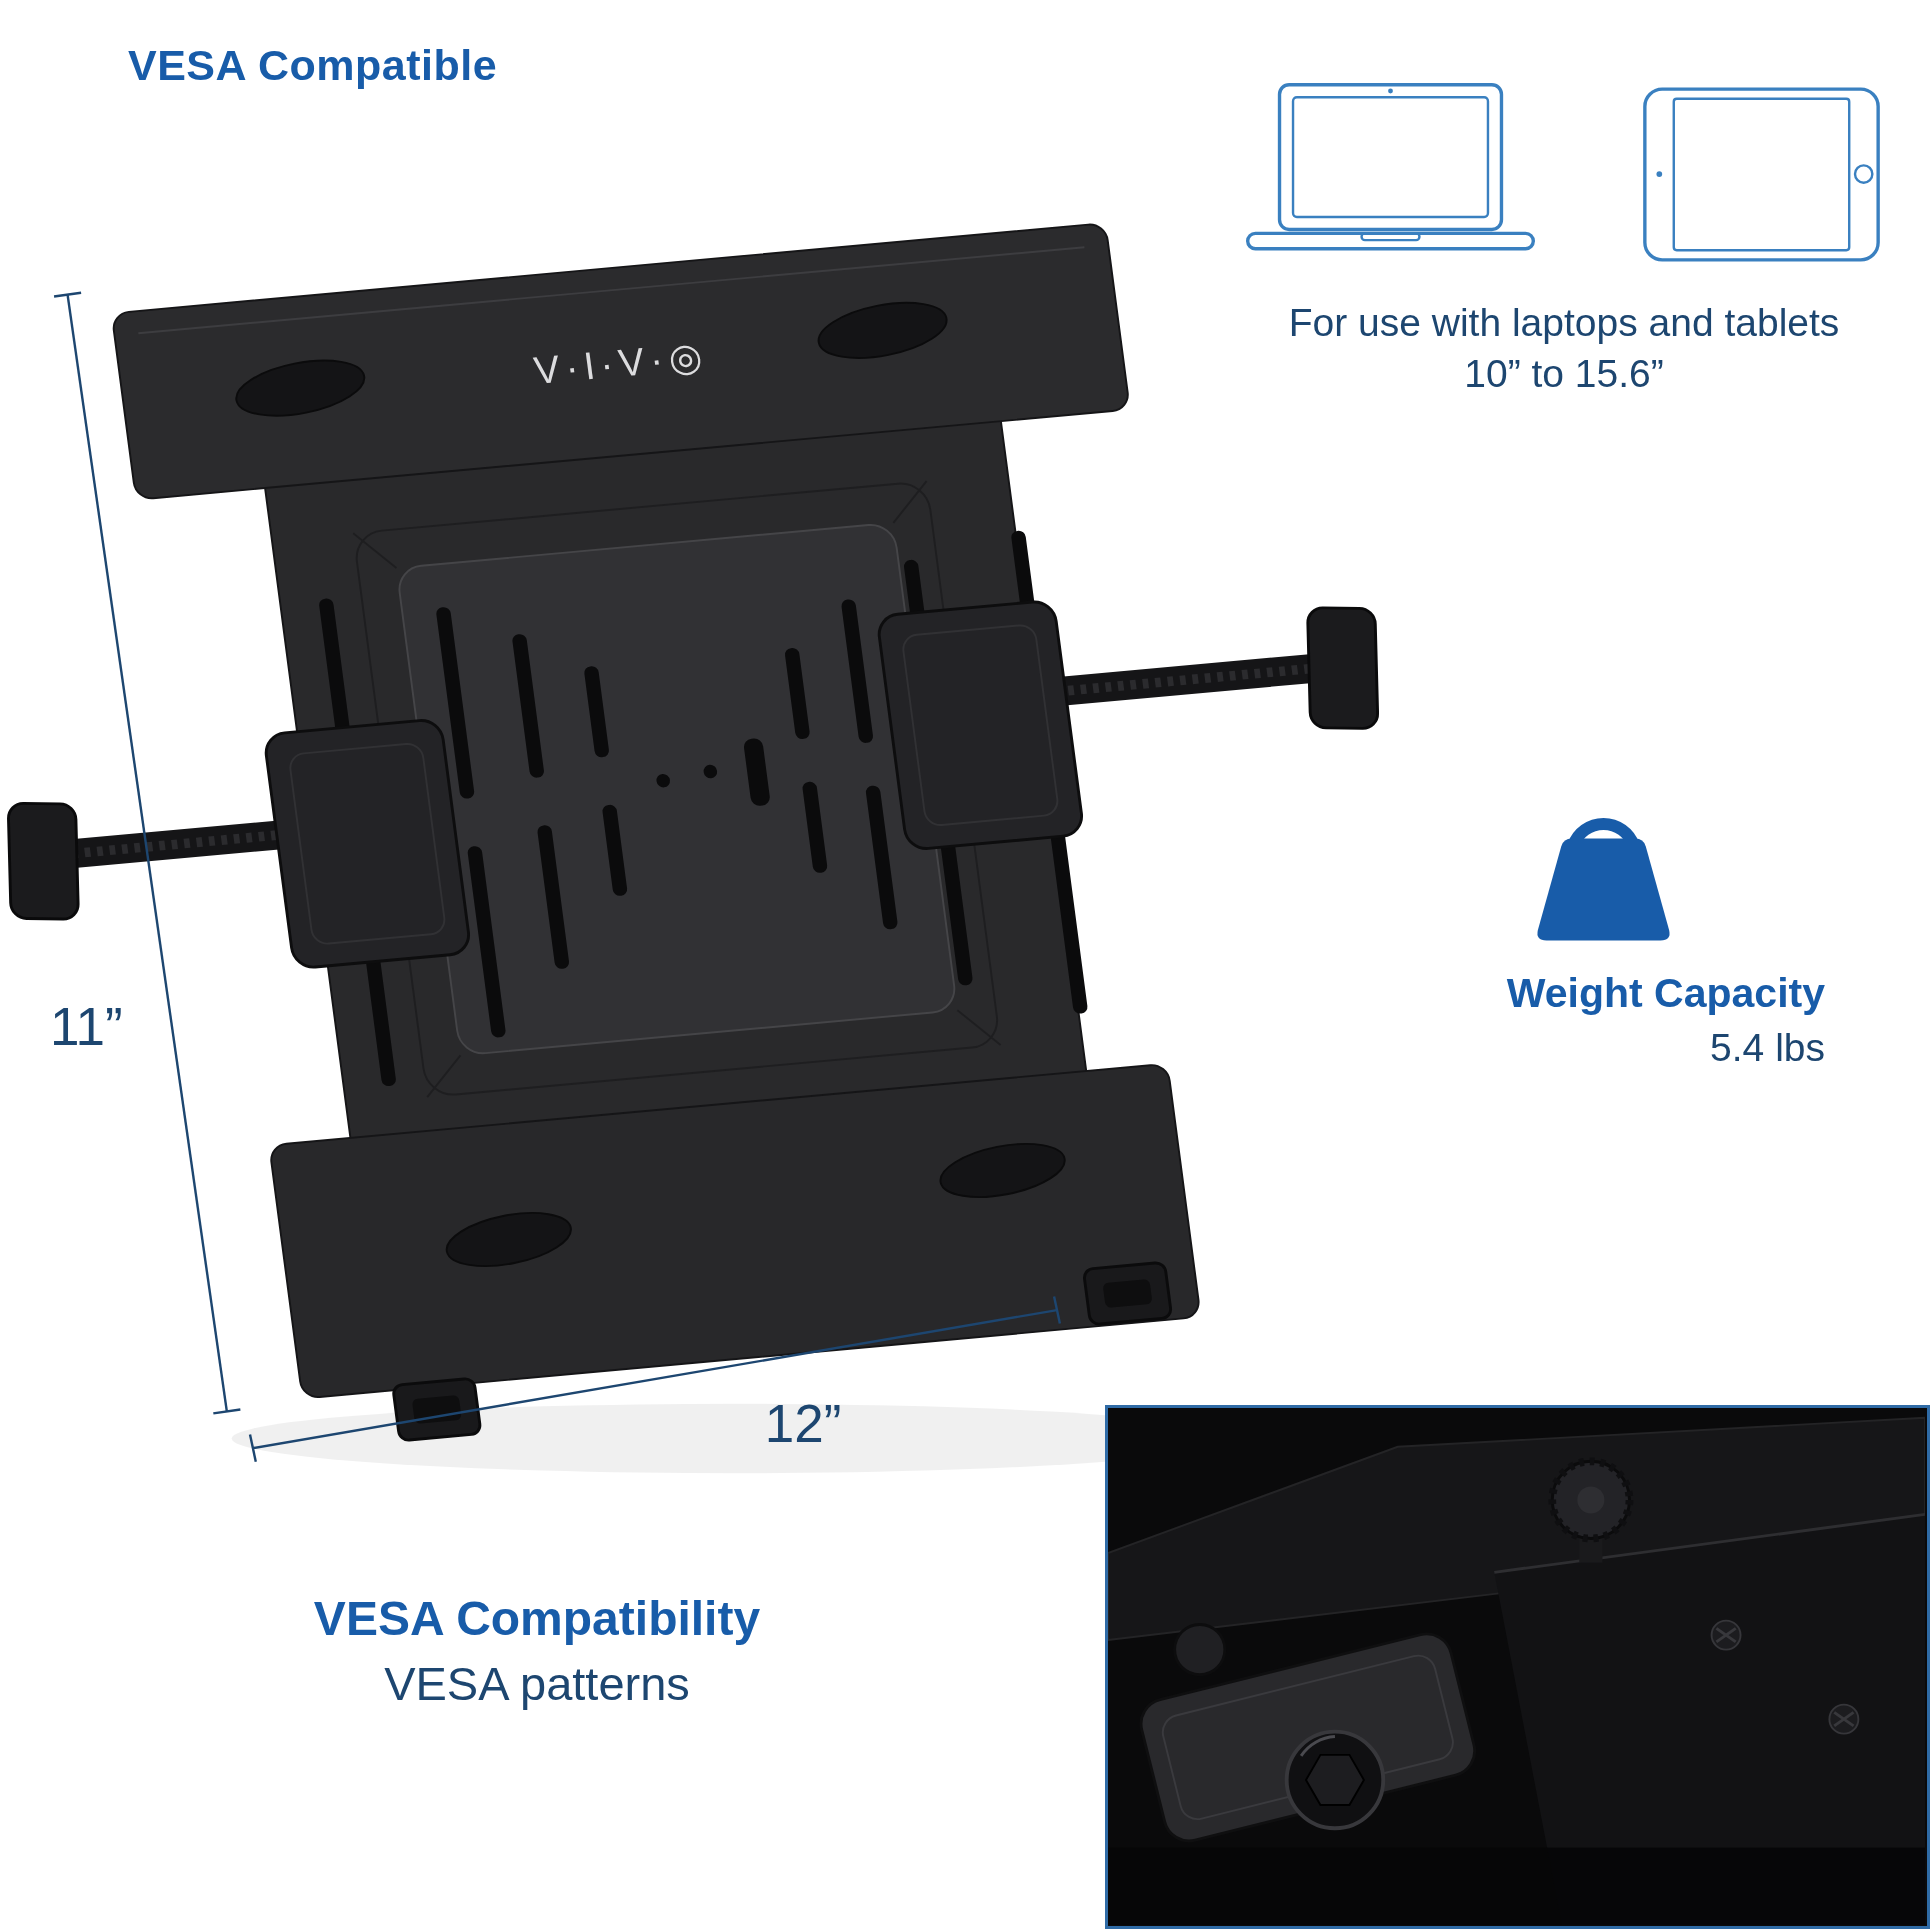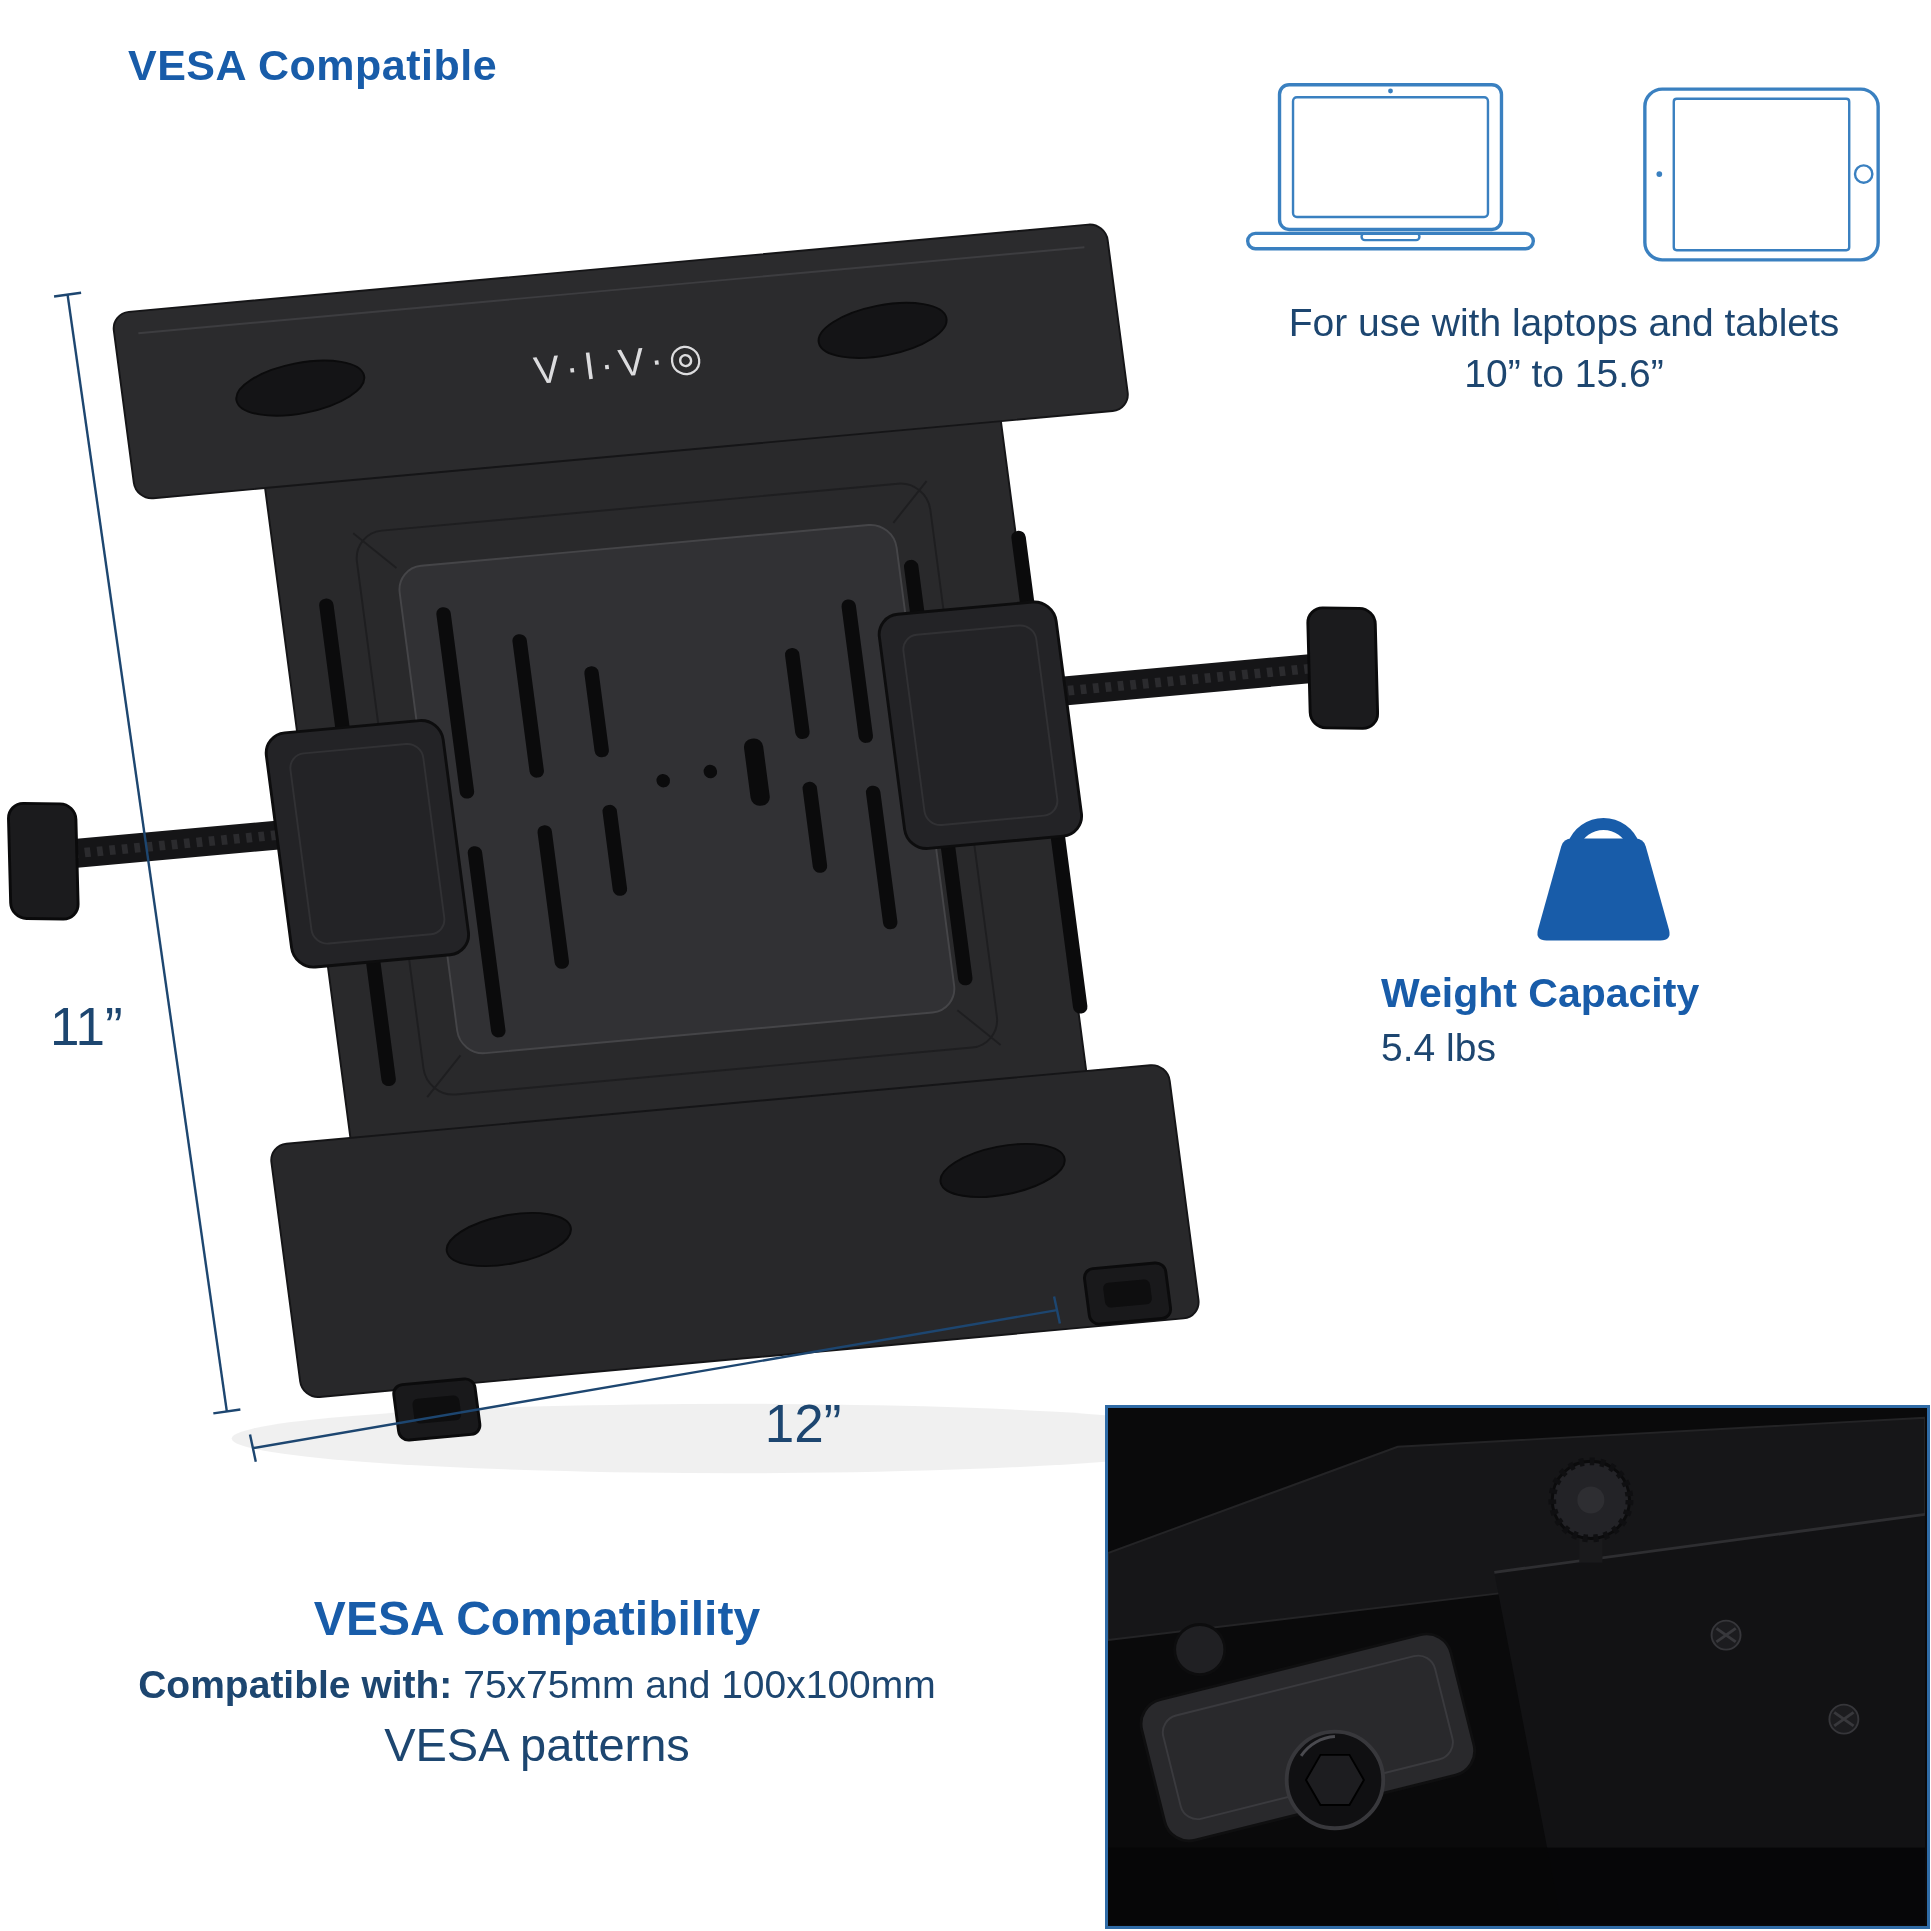--- a/index.html
+++ b/index.html
@@ -21,21 +21,21 @@
   .tablet-icon-svg{position:absolute;left:1641px;top:85px;}
   .devices-caption{position:absolute;left:1207px;top:297px;width:714px;text-align:center;
     color:var(--navy);font-size:39px;line-height:1.32;}
 
   .product-svg{position:absolute;left:0px;top:193px;}
 
   .dim-label{position:absolute;color:var(--navy);font-size:53px;}
   .dim-h{left:50px;top:996px;width:106px;text-align:left;}
   .dim-w{left:726px;top:1393px;width:154px;text-align:center;}
 
-  .weight-block{position:absolute;left:1381px;top:792px;width:444px;text-align:left;}
+  .weight-block{position:absolute;left:1381px;top:792px;width:444px;text-align:right;}
   .weight-block svg{display:block;margin:0 auto;}
   .weight-title{font-size:41px;font-weight:bold;color:var(--blue);margin-top:13.5px;}
   .weight-value{font-size:39px;color:var(--navy);margin-top:9.7px;}
 
   .vesa-block{position:absolute;left:54px;top:1591px;width:966px;text-align:center;color:var(--navy);}
   .vesa-title{font-size:48px;font-weight:bold;color:var(--blue);}
   .vesa-line1{font-size:39px;margin-top:17.4px;}
   .vesa-line1 .b{font-weight:bold;}
   .vesa-line2{font-size:47px;margin-top:9.7px;}
 
@@ -161,21 +161,20 @@
     <svg width="193" height="164" viewBox="0 0 200 190">
       <path d="M65,62 A37,37 0 0 1 135,62" fill="none" stroke="#185CA9" stroke-width="14" stroke-linecap="round"></path>
       <path d="M63,54 L137,54 Q146,54 149,63 L176,160 Q179,172 166,172 L34,172 Q21,172 24,160 L51,63 Q54,54 63,54 Z" fill="#185CA9"></path>
     </svg>
     <div class="weight-title">Weight Capacity</div>
     <div class="weight-value">5.4 lbs</div>
   </div>
 
   <div class="vesa-block">
     <div class="vesa-title">VESA Compatibility</div>
-    <div class="vesa-line1"><span class="b">Compatible with:</span><span> 75x75mm and 100x100mm</span></div>
     <div class="vesa-line2">VESA patterns</div>
   </div>
 
   <div class="inset">
     <svg width="817" height="517" viewBox="0 0 846 535">
       <rect x="0" y="0" width="846" height="535" fill="#0A0A0B"></rect>
 
       <polygon points="0,150 300,40 846,10 846,120 420,190 0,240" fill="#161618" stroke="#242426" stroke-width="2"></polygon>
 
       <polygon points="400,170 846,110 846,535 470,535" fill="#121214"></polygon>

